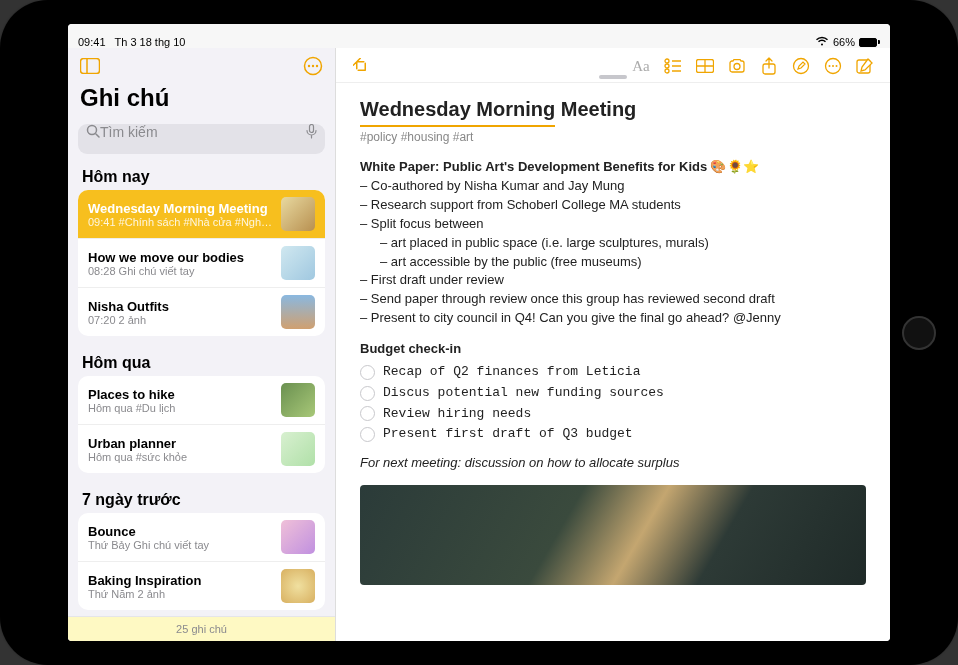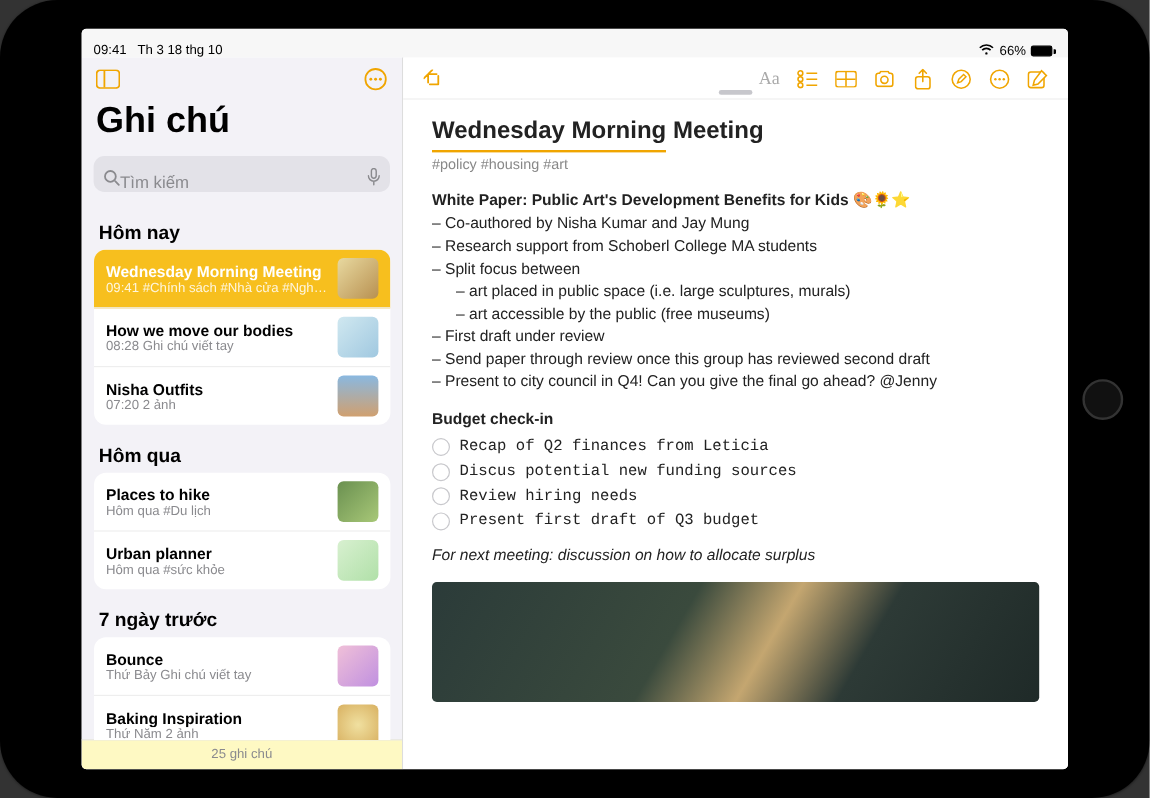--- a/index.html
+++ b/index.html
@@ -77,31 +77,31 @@
   }
   .icon-btn {
     width: 24px;
     height: 24px;
     display: flex;
     align-items: center;
     justify-content: center;
     color: #f0a500;
   }
   .sidebar h1 {
-    font-size: 30px;
+    font-size: 24px;
     font-weight: 700;
     padding: 6px 12px;
   }
   .search-wrap {
-    margin: 6px 10px 20px 10px;
+    margin: 6px 10px 8px 10px;
     background: #e3e2e8;
     border-radius: 9px;
     height: 30px;
     display: flex;
-    align-items: flex-end;
+    align-items: flex-start;
     padding: 0 8px;
     color: #8a8a8e;
   }
   .search-wrap input {
     flex: 1;
     border: none;
     background: transparent;
     font-size: 14px;
     color: #333;
     outline: none;

